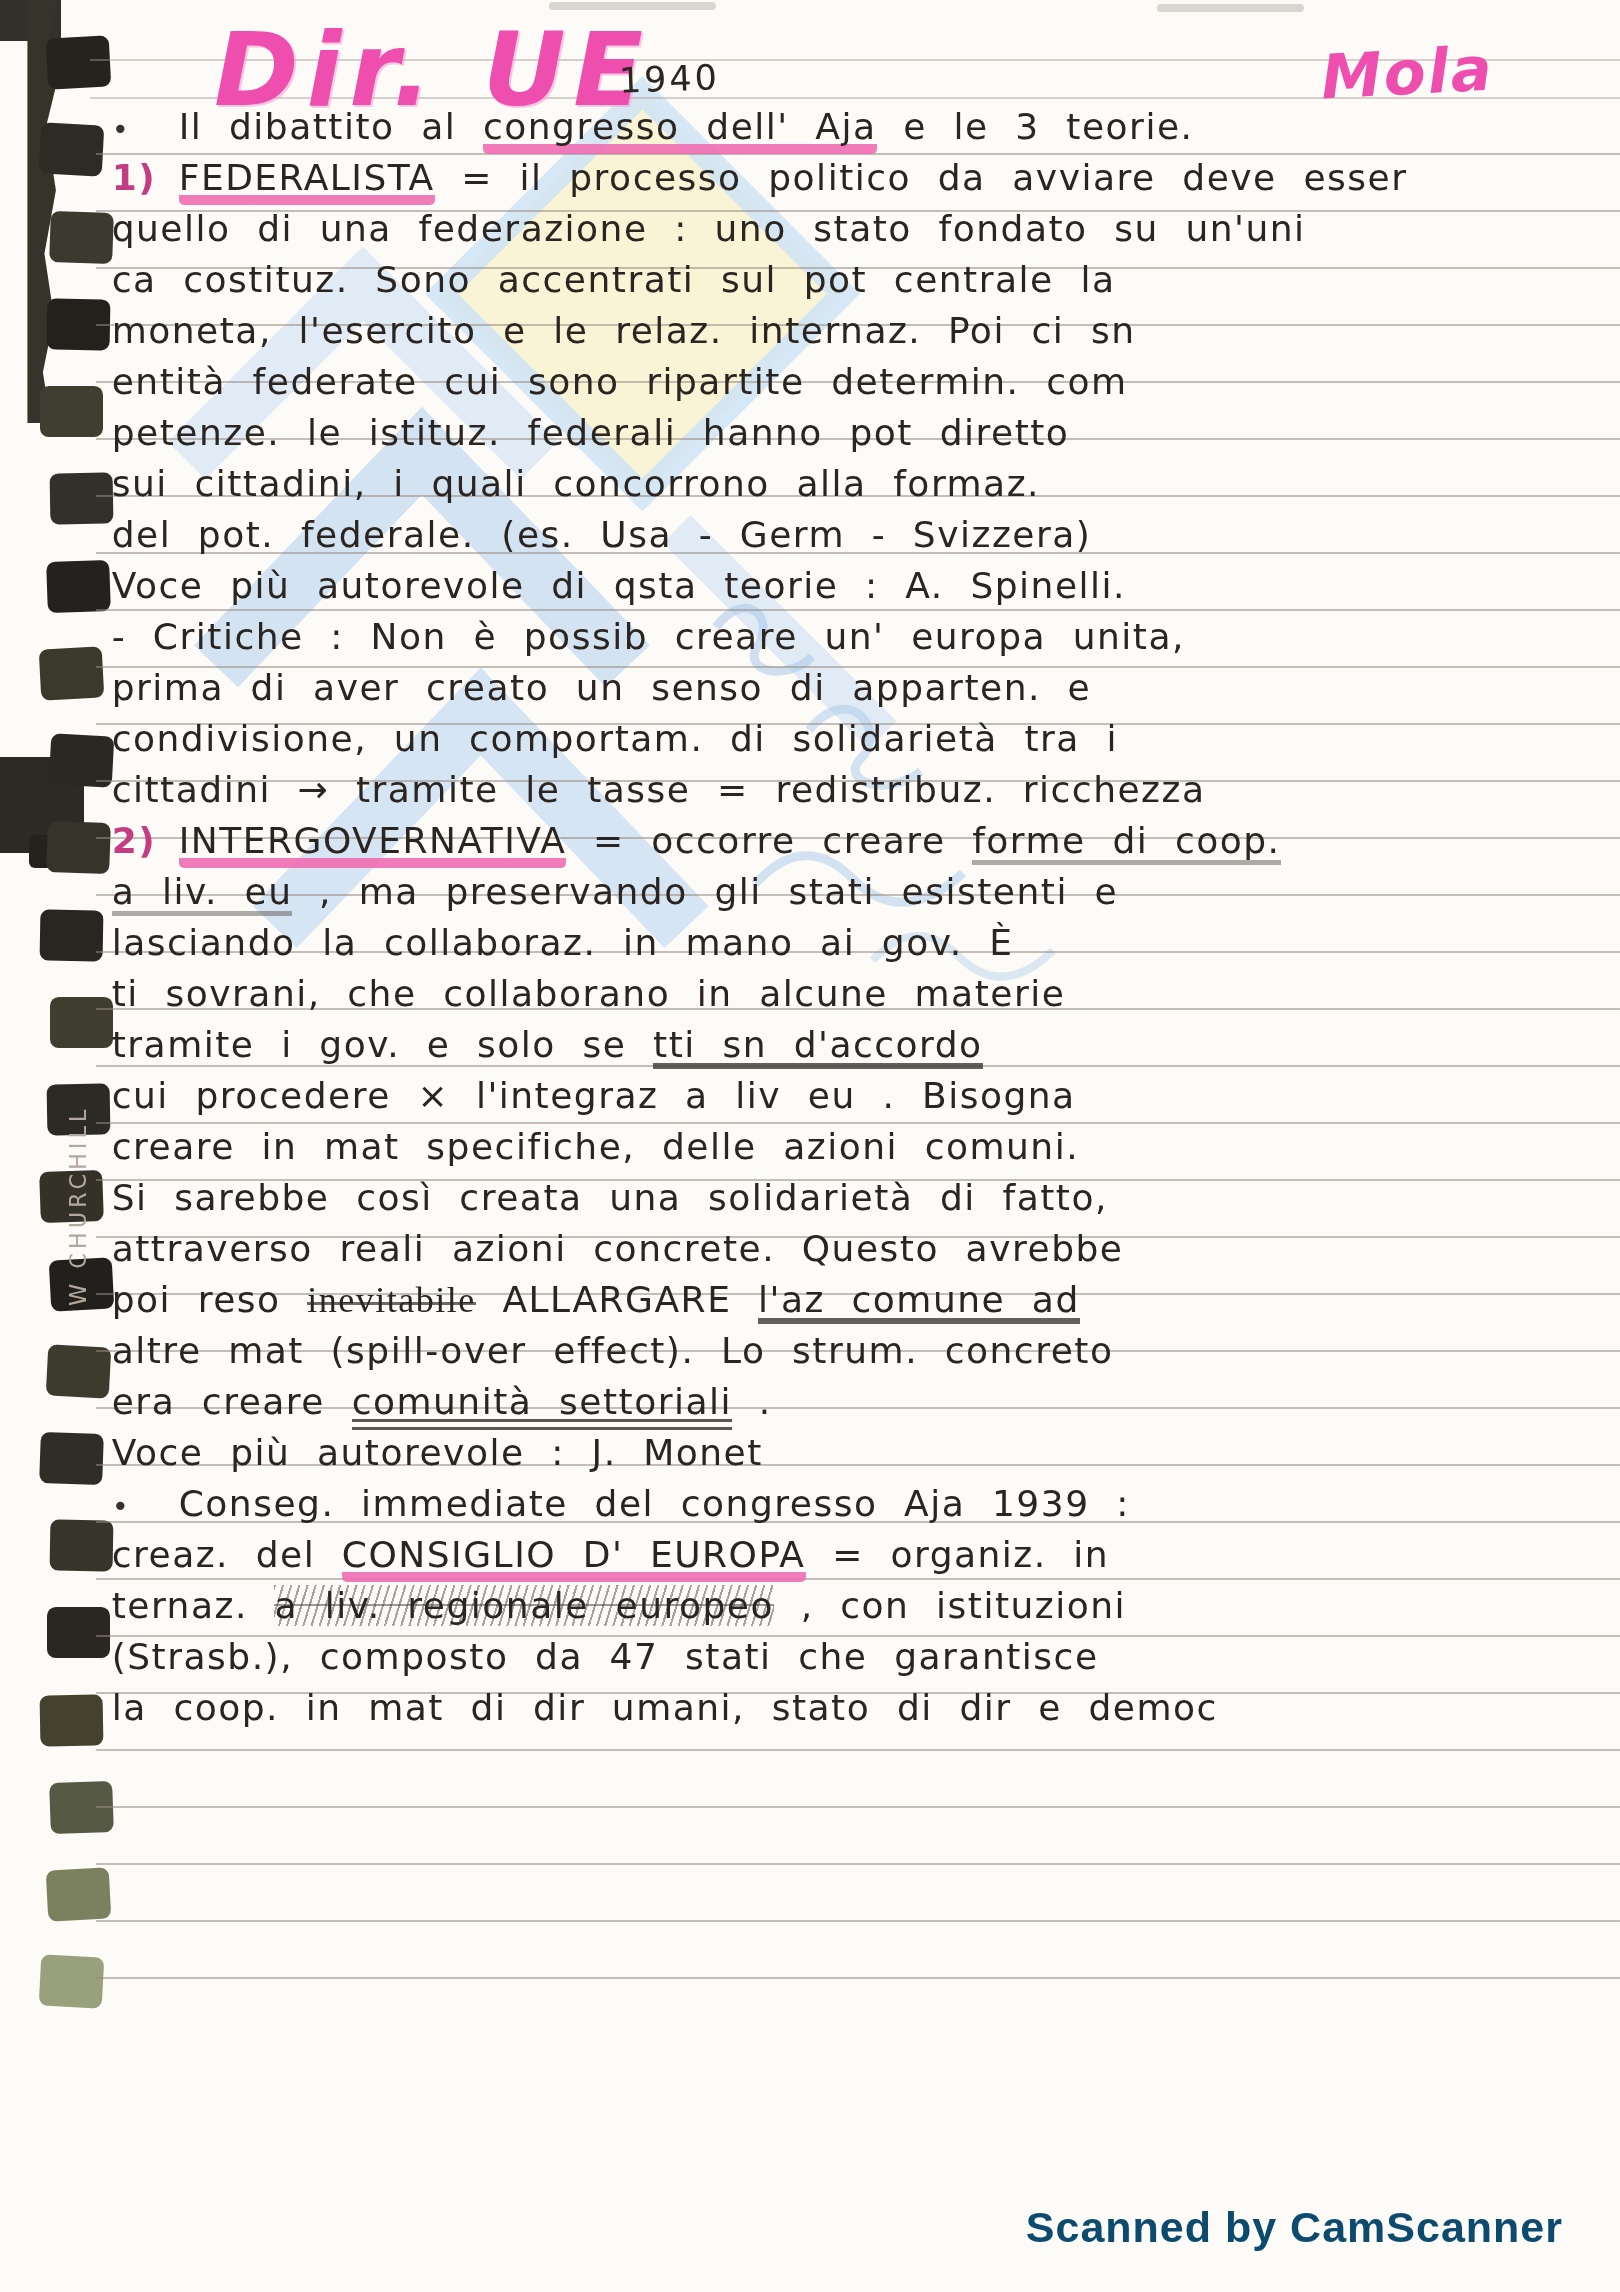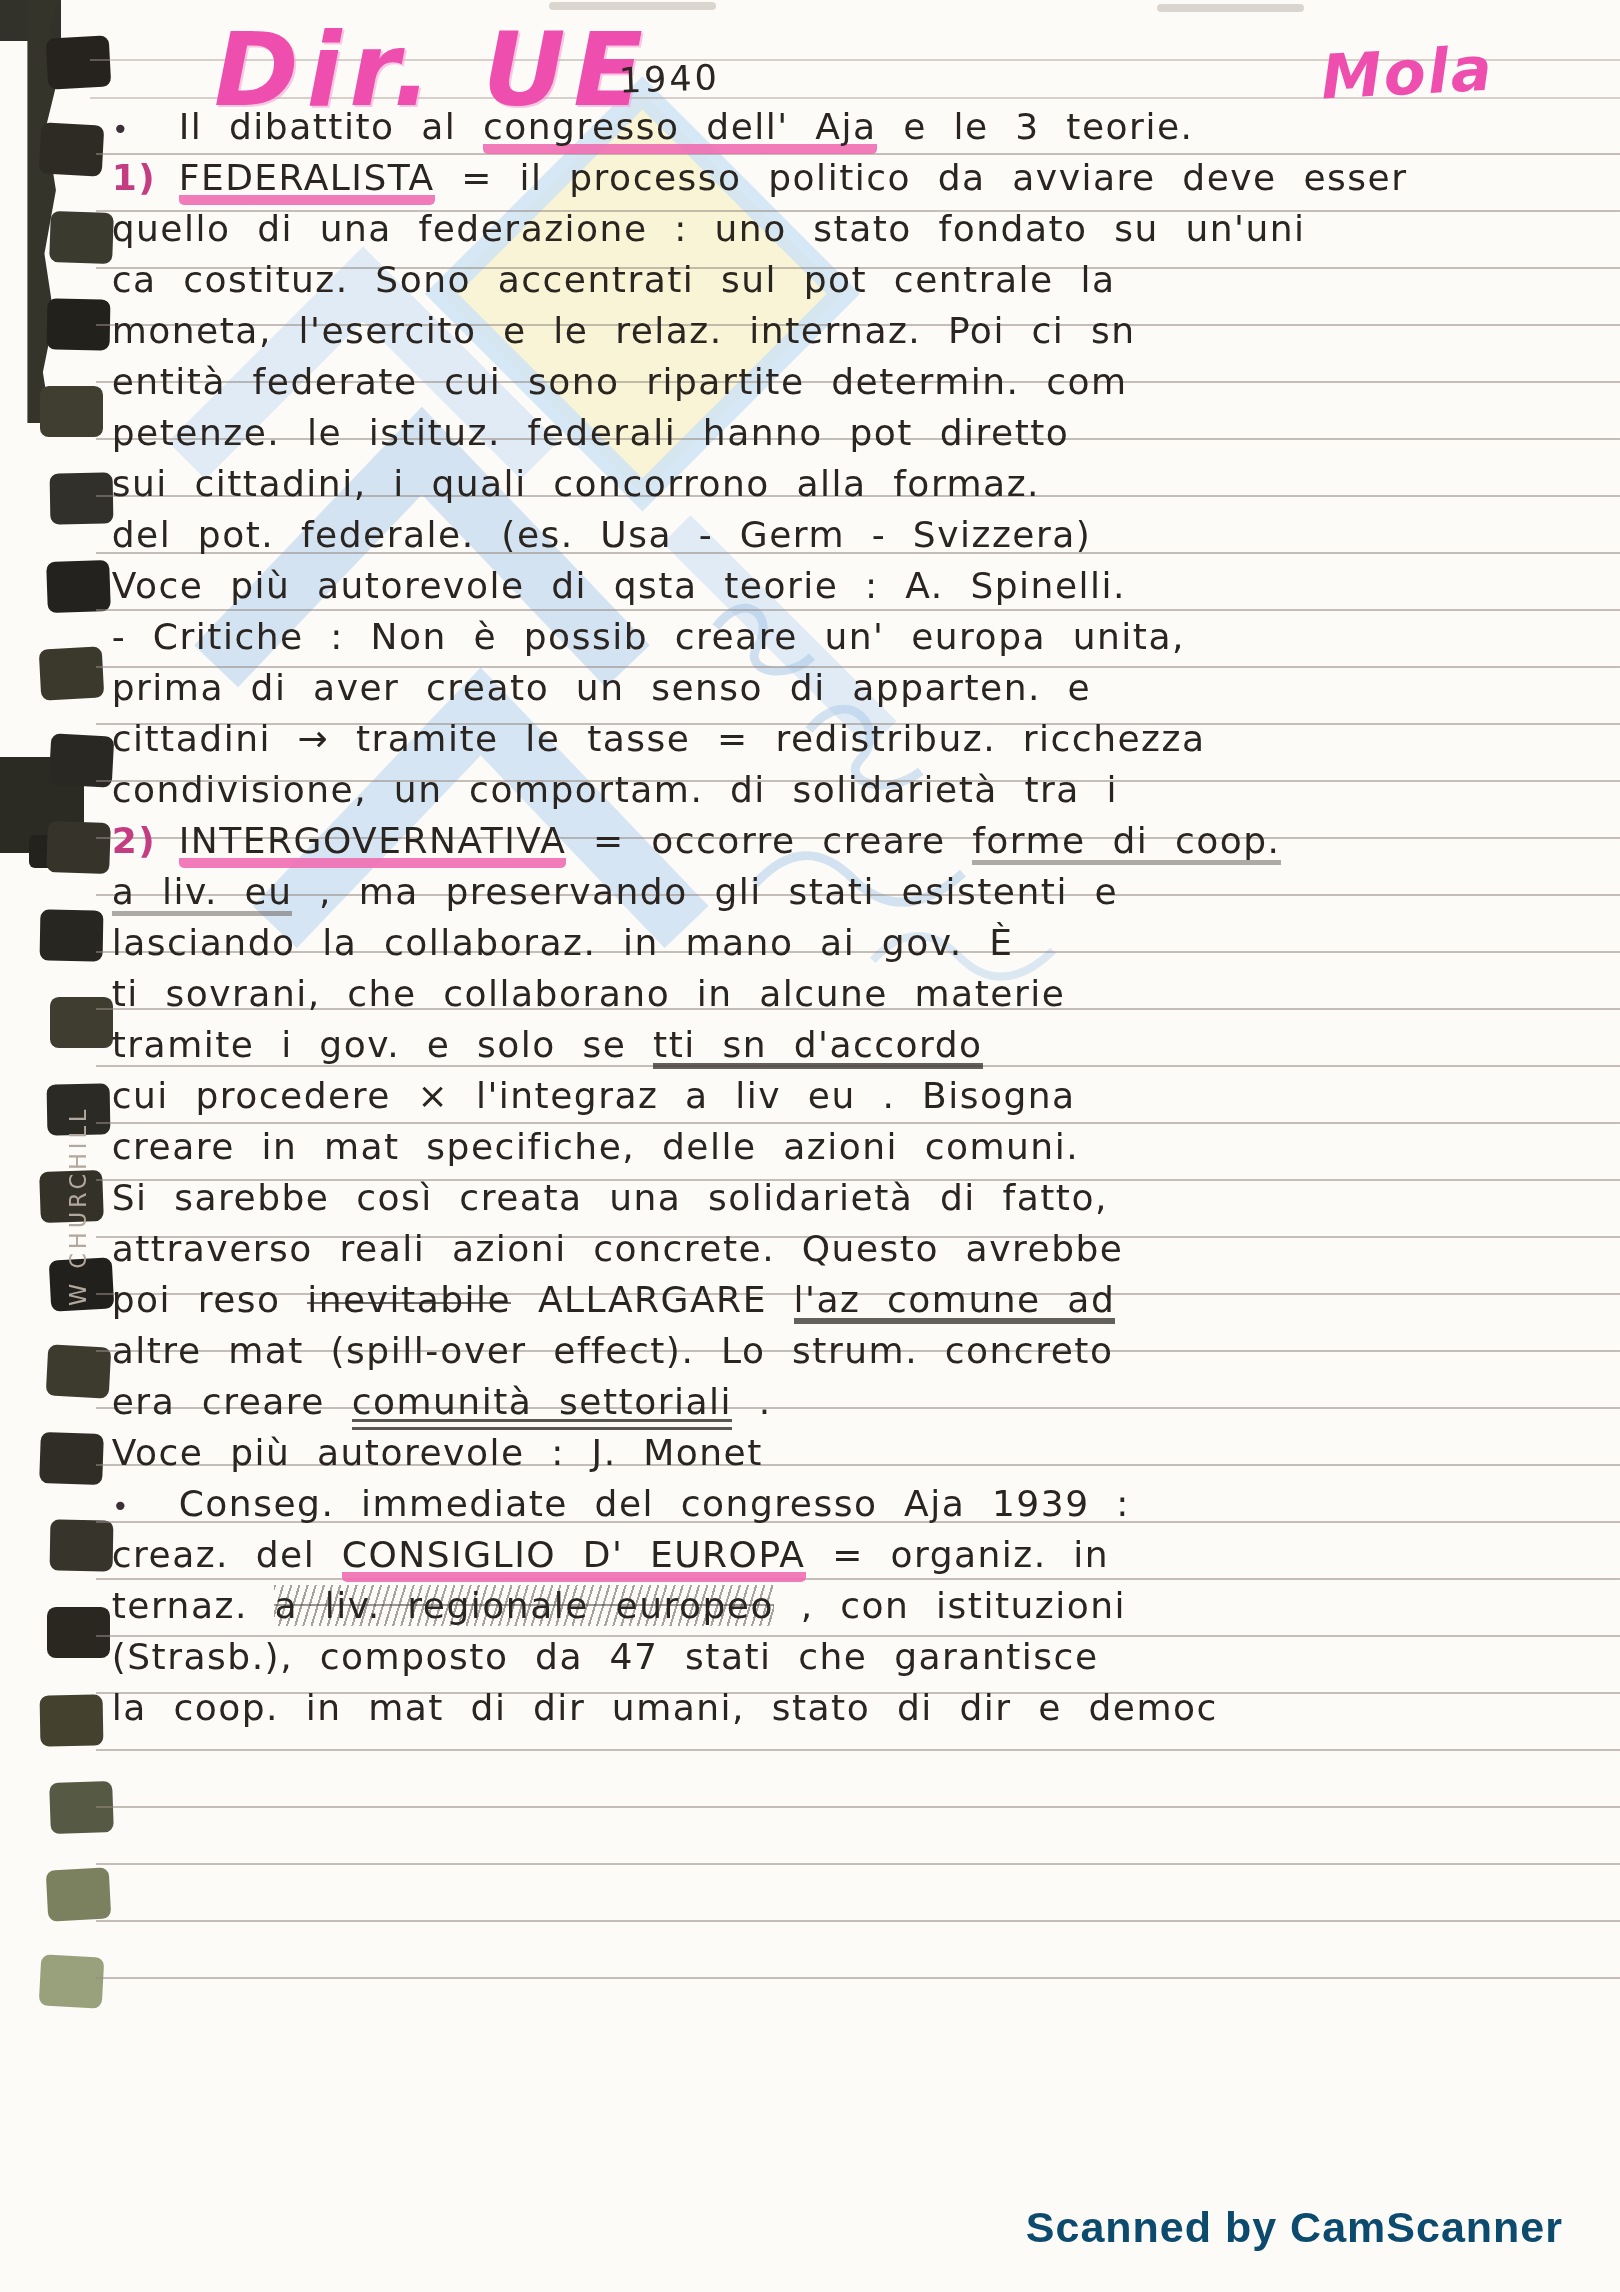--- a/index.html
+++ b/index.html
@@ -34,21 +34,21 @@
   .marker{display:inline-block;min-width:67px;}
   .marker.num{color:#c43d82;font-weight:bold;}
   .marker.bullet{color:#3a3036;font-size:29px;}
   .u-pink{background:linear-gradient(to top,rgba(240,106,177,.88) 0 9.8px,transparent 9.8px);
       padding-bottom:6.9px;border-radius:4.9px;}
   .u-gray{background:linear-gradient(to top,rgba(95,88,82,.5) 0 4.9px,transparent 4.9px);padding-bottom:3.9px;}
   .u-dark{background:linear-gradient(to top,rgba(62,57,52,.8) 0 5.9px,transparent 5.9px);padding-bottom:3.9px;}
   .u-dark2{background:linear-gradient(to top,rgba(62,57,52,.85) 0 2.9px,transparent 2.9px 7.8px,
       rgba(62,57,52,.85) 7.8px 10.8px,transparent 10.8px);padding-bottom:7.8px;}
   .u-orange{background:linear-gradient(to top,rgba(214,138,96,.55) 0 6.9px,rgba(74,66,60,.7) 6.9px 8.8px,transparent 8.8px);padding-bottom:4.9px;}
-  .u-strike{background:linear-gradient(to bottom,transparent 0 55%,rgba(62,56,52,.75) 55% 62%,transparent 62%);}
+  .u-strike{background:linear-gradient(to bottom,transparent 0 55%,rgba(62,56,52,.75) 55% 62%,transparent 62%);font-family:Liberation Serif, serif;}
   .u-scribble{background:repeating-linear-gradient(107deg,rgba(60,54,50,.45) 0 2px,transparent 2px 7.8px),
       linear-gradient(to bottom,transparent 0 46%,rgba(60,54,50,.5) 46% 52%,transparent 52%);}
   
   #footerCredit{position:absolute;right:57px;top:2203px;font-family:"Liberation Sans",sans-serif;
       font-weight:bold;font-size:43px;color:#0c4a6e;letter-spacing:1px;}
 </style>
 </head>
 <body>
 
 <div id="scan">
@@ -113,22 +113,22 @@
       <div class="row"><span>quello di una federazione : uno stato fondato su un'uni</span></div>
       <div class="row"><span>ca costituz. Sono accentrati sul pot centrale la</span></div>
       <div class="row"><span>moneta, l'esercito e le relaz. internaz. Poi ci sn</span></div>
       <div class="row"><span>entità federate cui sono ripartite determin. com</span></div>
       <div class="row"><span>petenze. le istituz. federali hanno pot diretto</span></div>
       <div class="row"><span>sui cittadini, i quali concorrono alla formaz.</span></div>
       <div class="row"><span>del pot. federale. (es. Usa - Germ - Svizzera)</span></div>
       <div class="row"><span>Voce più autorevole di qsta teorie : A. Spinelli.</span></div>
       <div class="row"><span>- Critiche : Non è possib creare un' europa unita,</span></div>
       <div class="row"><span>prima di aver creato un senso di apparten. e</span></div>
+      <div class="row"><span>condivisione, un comportam. di solidarietà tra i</span></div>
       <div class="row"><span>cittadini → tramite le tasse = redistribuz. ricchezza</span></div>
-      <div class="row"><span>condivisione, un comportam. di solidarietà tra i</span></div>
       <div class="row"><span class="marker num">2)</span><span class="u-pink">INTERGOVERNATIVA</span><span> = occorre creare </span><span class="u-gray">forme di coop.</span></div>
       <div class="row"><span class="u-gray">a liv. eu</span><span> , ma preservando gli stati esistenti e</span></div>
       <div class="row"><span>lasciando la collaboraz. in mano ai gov. È</span></div>
       <div class="row"><span>ti sovrani, che collaborano in alcune materie</span></div>
       <div class="row"><span>tramite i gov. e solo se </span><span class="u-dark">tti sn d'accordo</span></div>
       <div class="row"><span>cui procedere × l'integraz a liv eu . Bisogna</span></div>
       <div class="row"><span>creare in mat specifiche, delle azioni comuni.</span></div>
       <div class="row"><span>Si sarebbe così creata una solidarietà di fatto,</span></div>
       <div class="row"><span>attraverso reali azioni concrete. Questo avrebbe</span></div>
       <div class="row"><span>poi reso </span><span class="u-strike">inevitabile</span><span> ALLARGARE </span><span class="u-dark">l'az comune ad</span></div>

